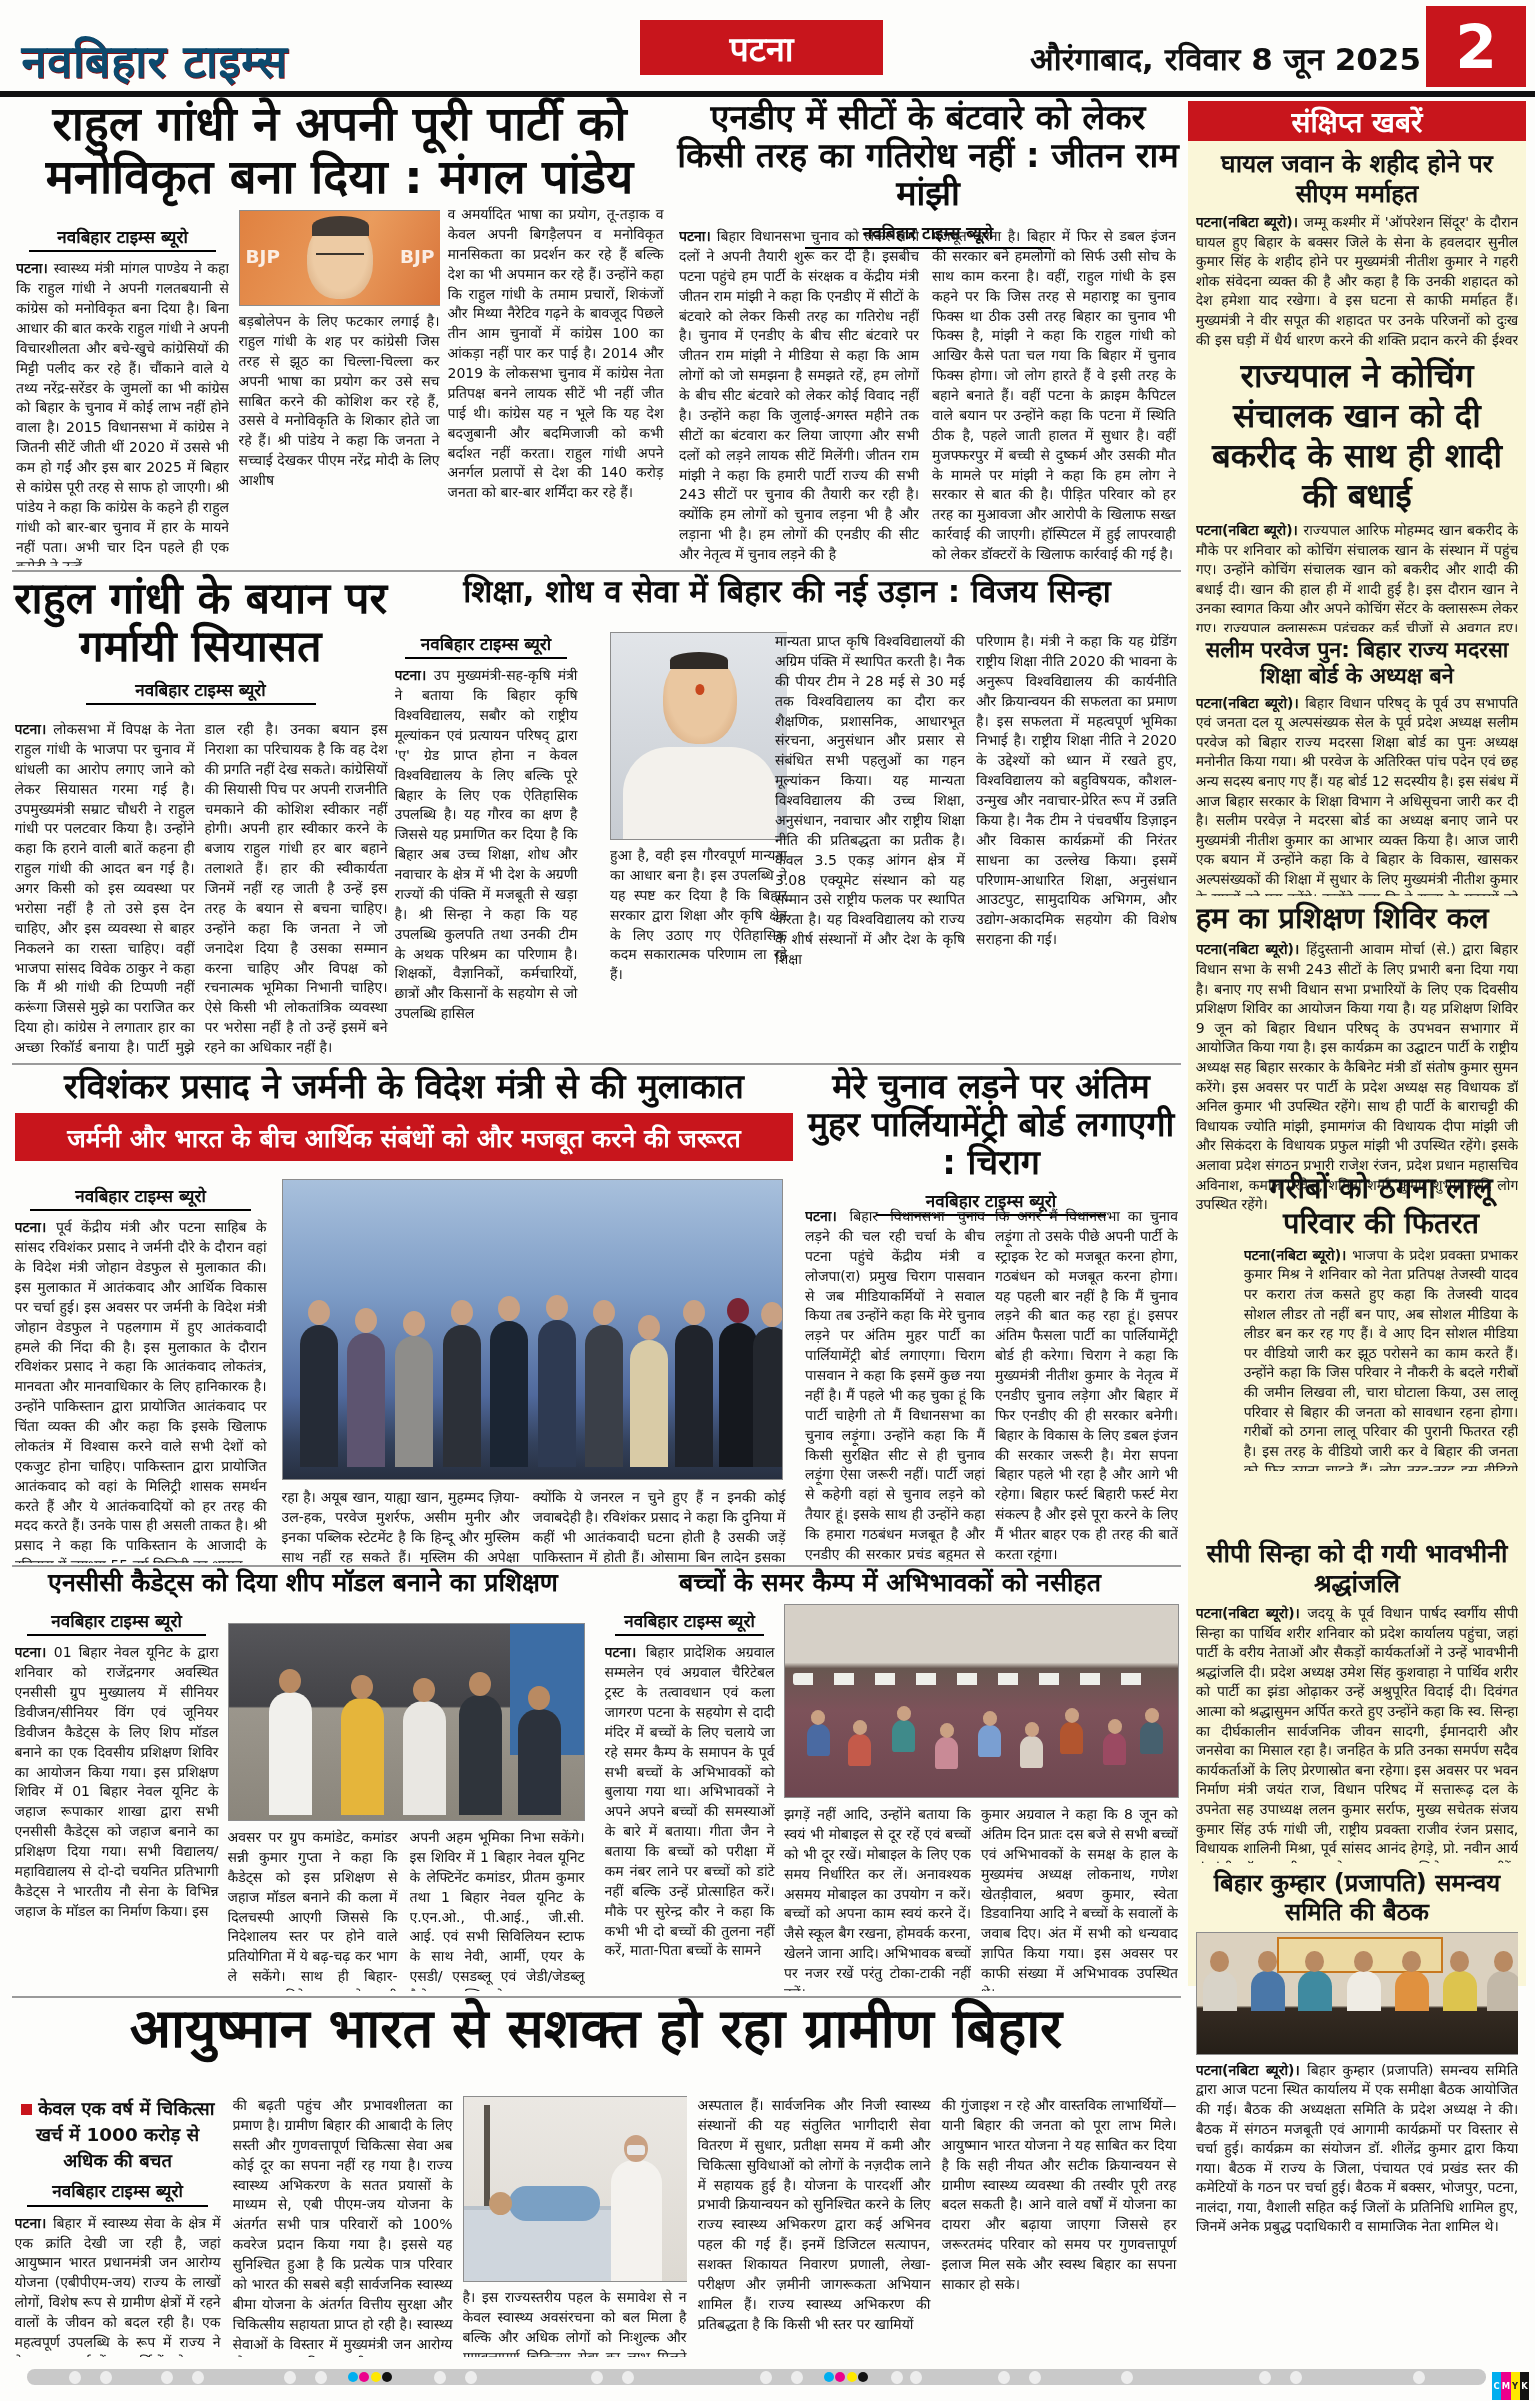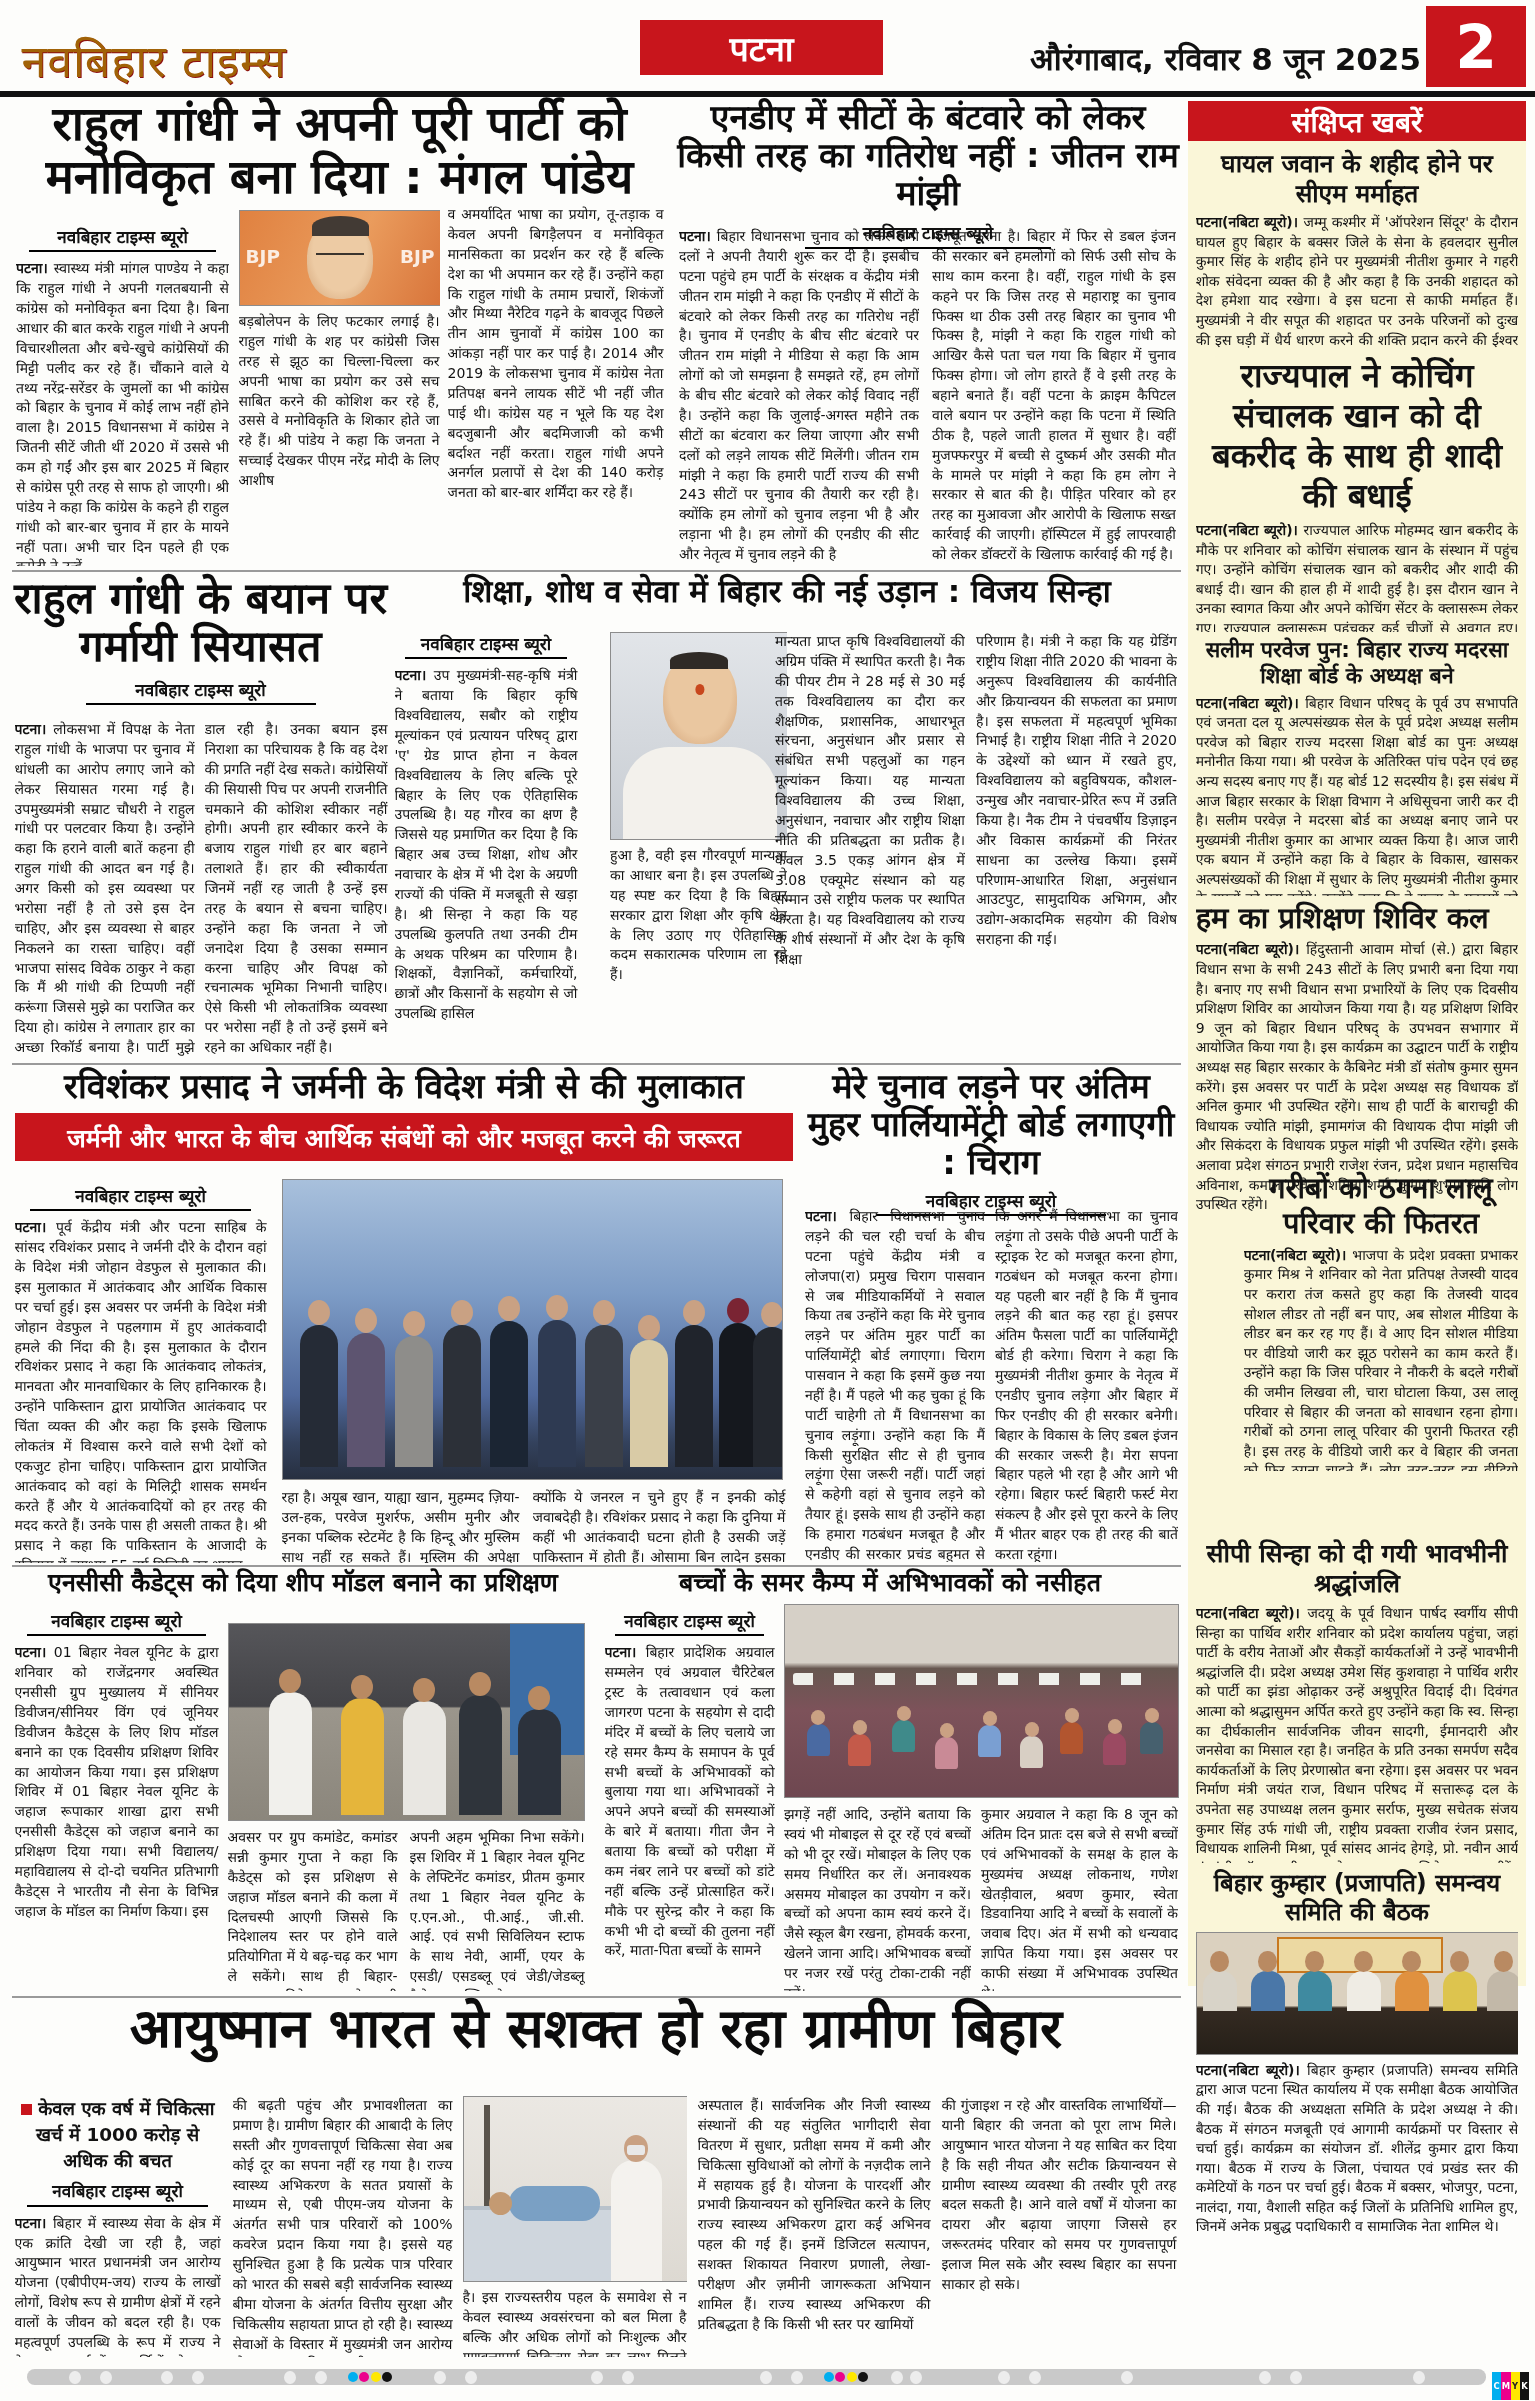--- a/index.html
+++ b/index.html
@@ -1,18 +1,18 @@
 <!DOCTYPE html>
 <html style="font-size:12.3px"><head>
 <meta charset="utf-8">
 <style>
   html,body{margin:0;padding:0;background:#777;}
   .page{position:relative;width:1535px;height:2401px;background:#fdfdfb;font-family:"DejaVu Sans","Liberation Sans",sans-serif;color:#121212;overflow:hidden;}
   
-  .masthead{position:absolute;left:21.5px;top:29px;font-size:45px;font-weight:normal;color:#a16207;text-shadow:0.8px 0.8px 0 #8d0d10;letter-spacing:0.8px;}
+  .masthead{position:absolute;left:21.5px;top:29px;font-size:45px;font-weight:bold;color:#0c4a6e;text-shadow:0.8px 0.8px 0 #8d0d10;letter-spacing:0.8px;}
   .edition-box{position:absolute;left:640px;top:20px;width:243px;height:55px;background:#c8151c;color:#fff;font-size:34px;font-weight:bold;display:flex;align-items:center;justify-content:center;}
   .dateline-top{position:absolute;left:1029px;top:37px;width:392px;text-align:right;font-size:31px;font-weight:bold;color:#111;}
   .pagenum-box{position:absolute;left:1426px;top:6.1px;width:100px;height:81px;background:#c8151c;color:#fff;font-size:60px;font-weight:bold;display:flex;align-items:center;justify-content:center;}
   .top-rule{position:absolute;left:0;top:91px;width:1535px;height:6.1px;background:#111;}
   .hr{position:absolute;height:1.5px;background:#9a9a9a;}
   
   .art{position:absolute;}
   .hl{margin:0;font-weight:bold;color:#0c0c0c;text-align:center;line-height:1.12;}
   .byline{font-size:17px;font-weight:bold;text-align:center;border-bottom:2.3px solid #000;padding-bottom:2.3px;margin:0 auto 7px;width:88%;}
   .col{position:absolute;overflow:hidden;}

